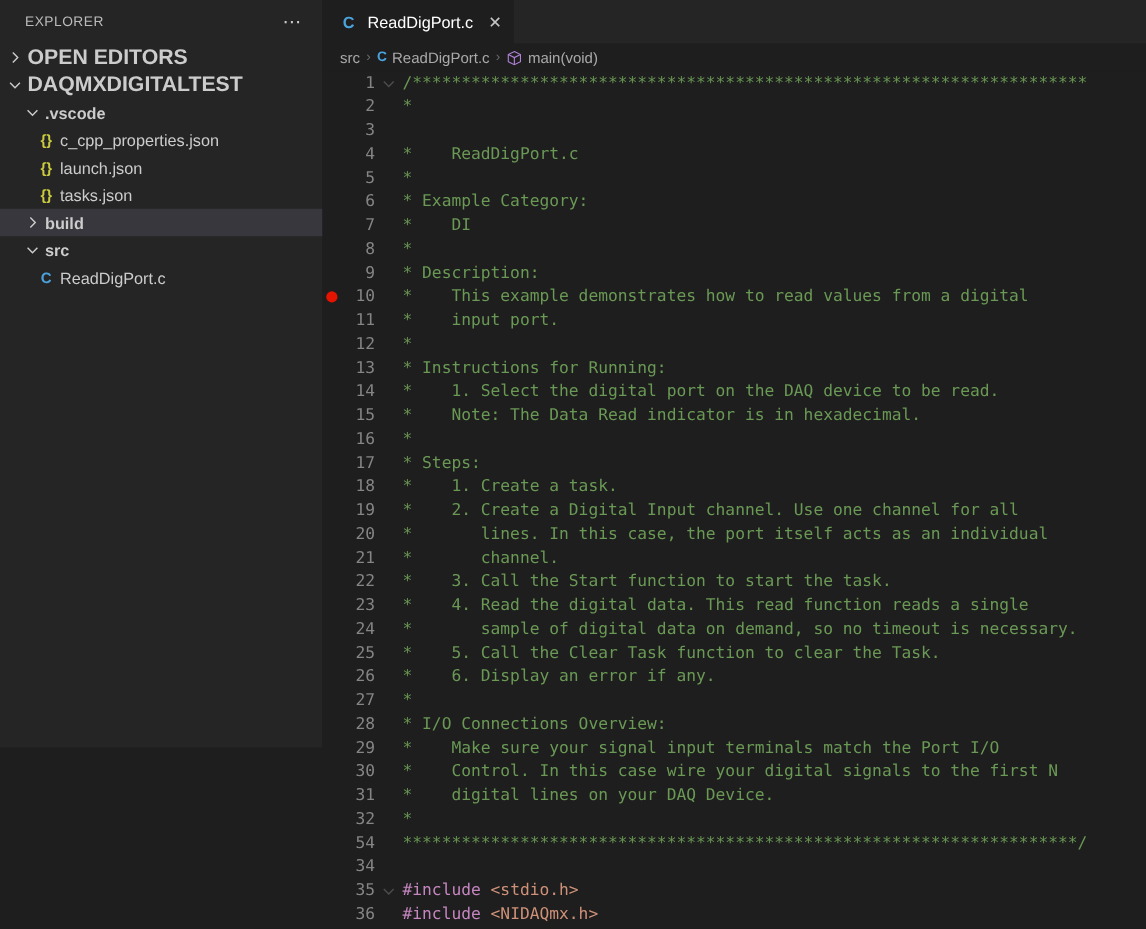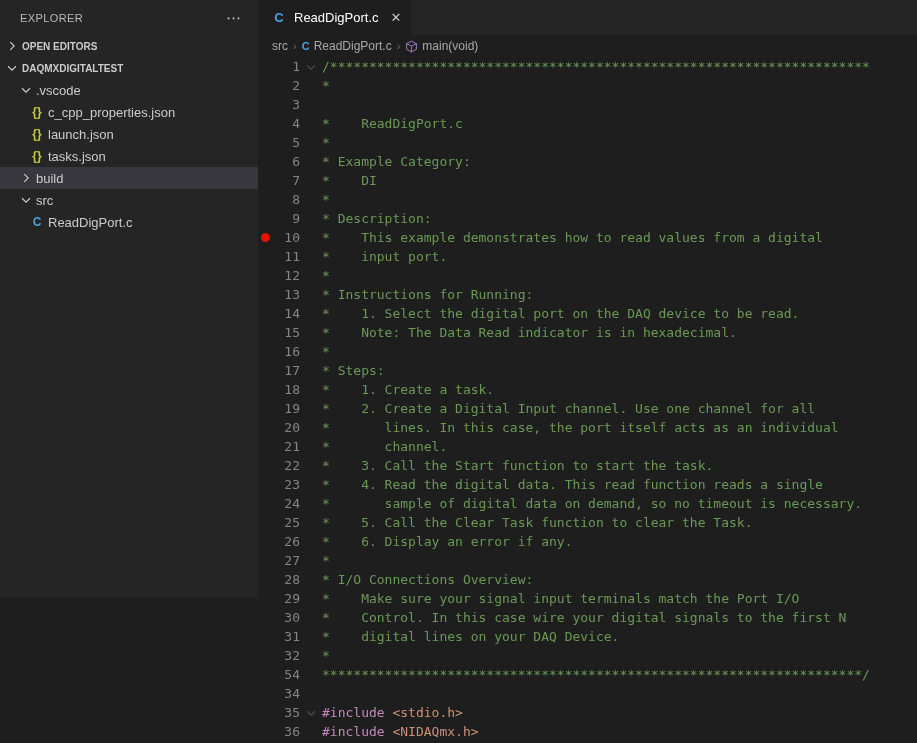--- a/index.html
+++ b/index.html
@@ -7,24 +7,24 @@
   body {
     width:917px; height:743px; overflow:hidden; position:relative;
     background:#1e1e1e; font-family:"Liberation Sans", sans-serif;
     -webkit-font-smoothing:antialiased;
   }
   
   .sidebar { position:absolute; left:0; top:0; width:258px; height:598px; background:#252526; color:#cccccc; }
   .sidebar-header { height:35px; display:flex; align-items:center; justify-content:space-between; padding:0 16px 0 20px; }
   .sidebar-title { font-size:11px; color:#bbbbbb; letter-spacing:0.4px; }
   .ellipsis-btn { color:#cccccc; font-size:15px; line-height:1; cursor:pointer; letter-spacing:1px; }
-  .section-row { height:22px; display:flex; align-items:center; padding-left:4px; font-size:10px; font-weight:bold; color:#cccccc; cursor:pointer; }
+  .section-row { height:22px; display:flex; align-items:center; padding-left:4px; font-size:17px; font-weight:bold; color:#cccccc; cursor:pointer; }
   .tree-row { height:22px; display:flex; align-items:center; font-size:13px; color:#cccccc; cursor:pointer; white-space:nowrap; }
   .tree-row.selected { background:#37373d; }
-  .tree-row.lvl1 { padding-left:18px; }
+  .tree-row.lvl1 { padding-left:18px;font-weight:bold; }
   .tree-row.lvl2 { padding-left:28px; }
   .chev { width:16px; height:16px; flex:0 0 16px; display:flex; align-items:center; justify-content:center; }
   .chev svg { display:block; }
   .file-ic { width:18px; flex:0 0 18px; text-align:center; font-weight:bold; font-size:12px; }
   .json-color { color:#cbcb41; }
   .c-color { color:#4ba3dd; }
   .row-label { margin-left:2px; }
   
   .main { position:absolute; left:258px; top:0; width:659px; height:743px; background:#1e1e1e; }
   .tabbar { height:35px; background:#252526; display:flex; }

